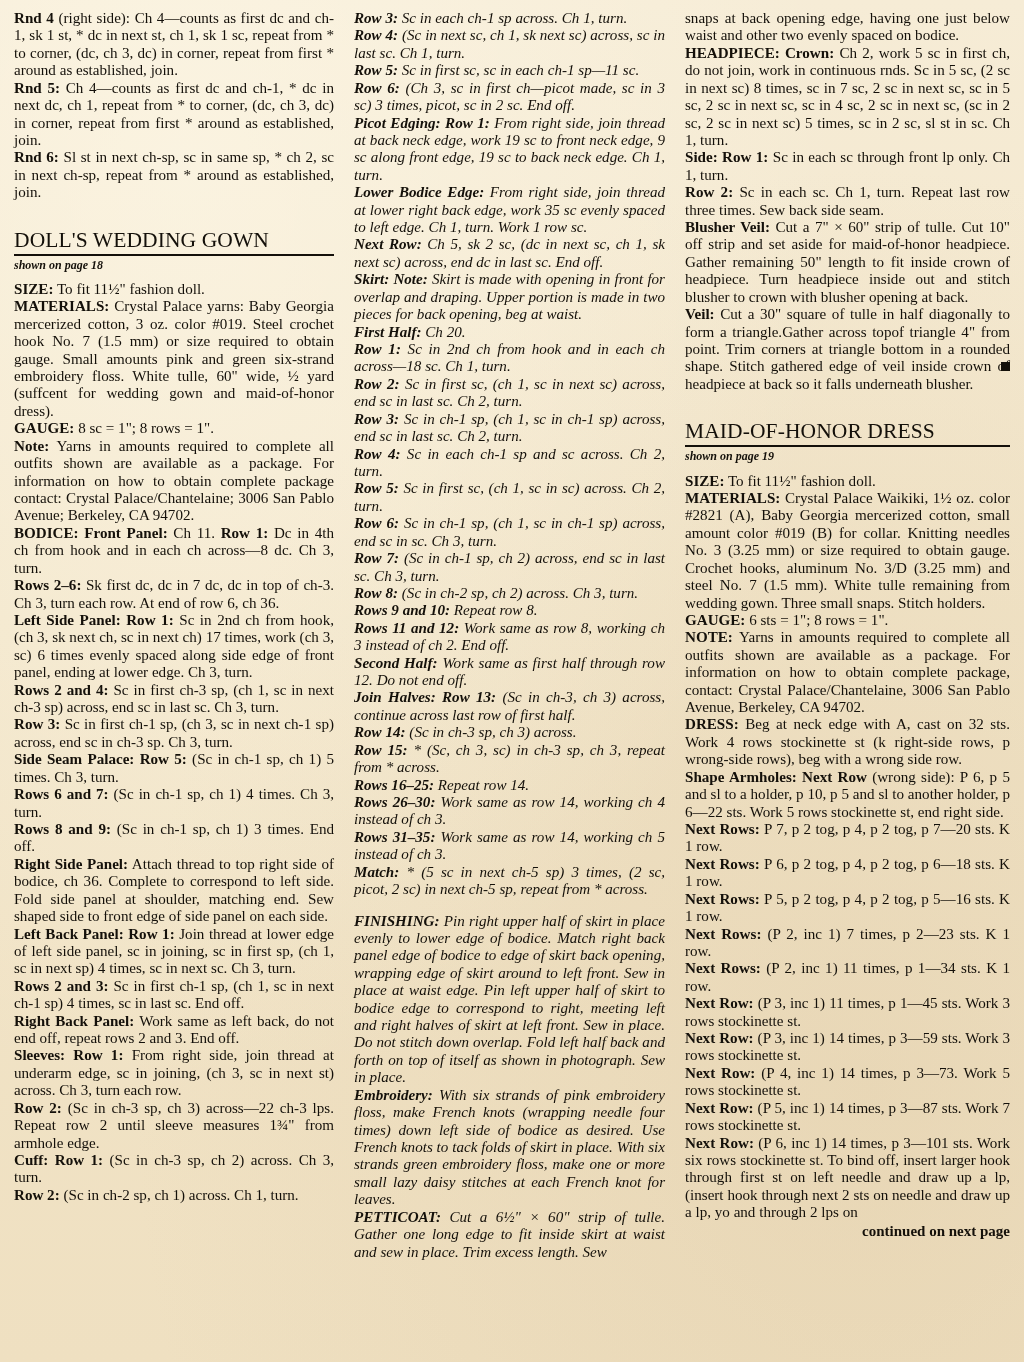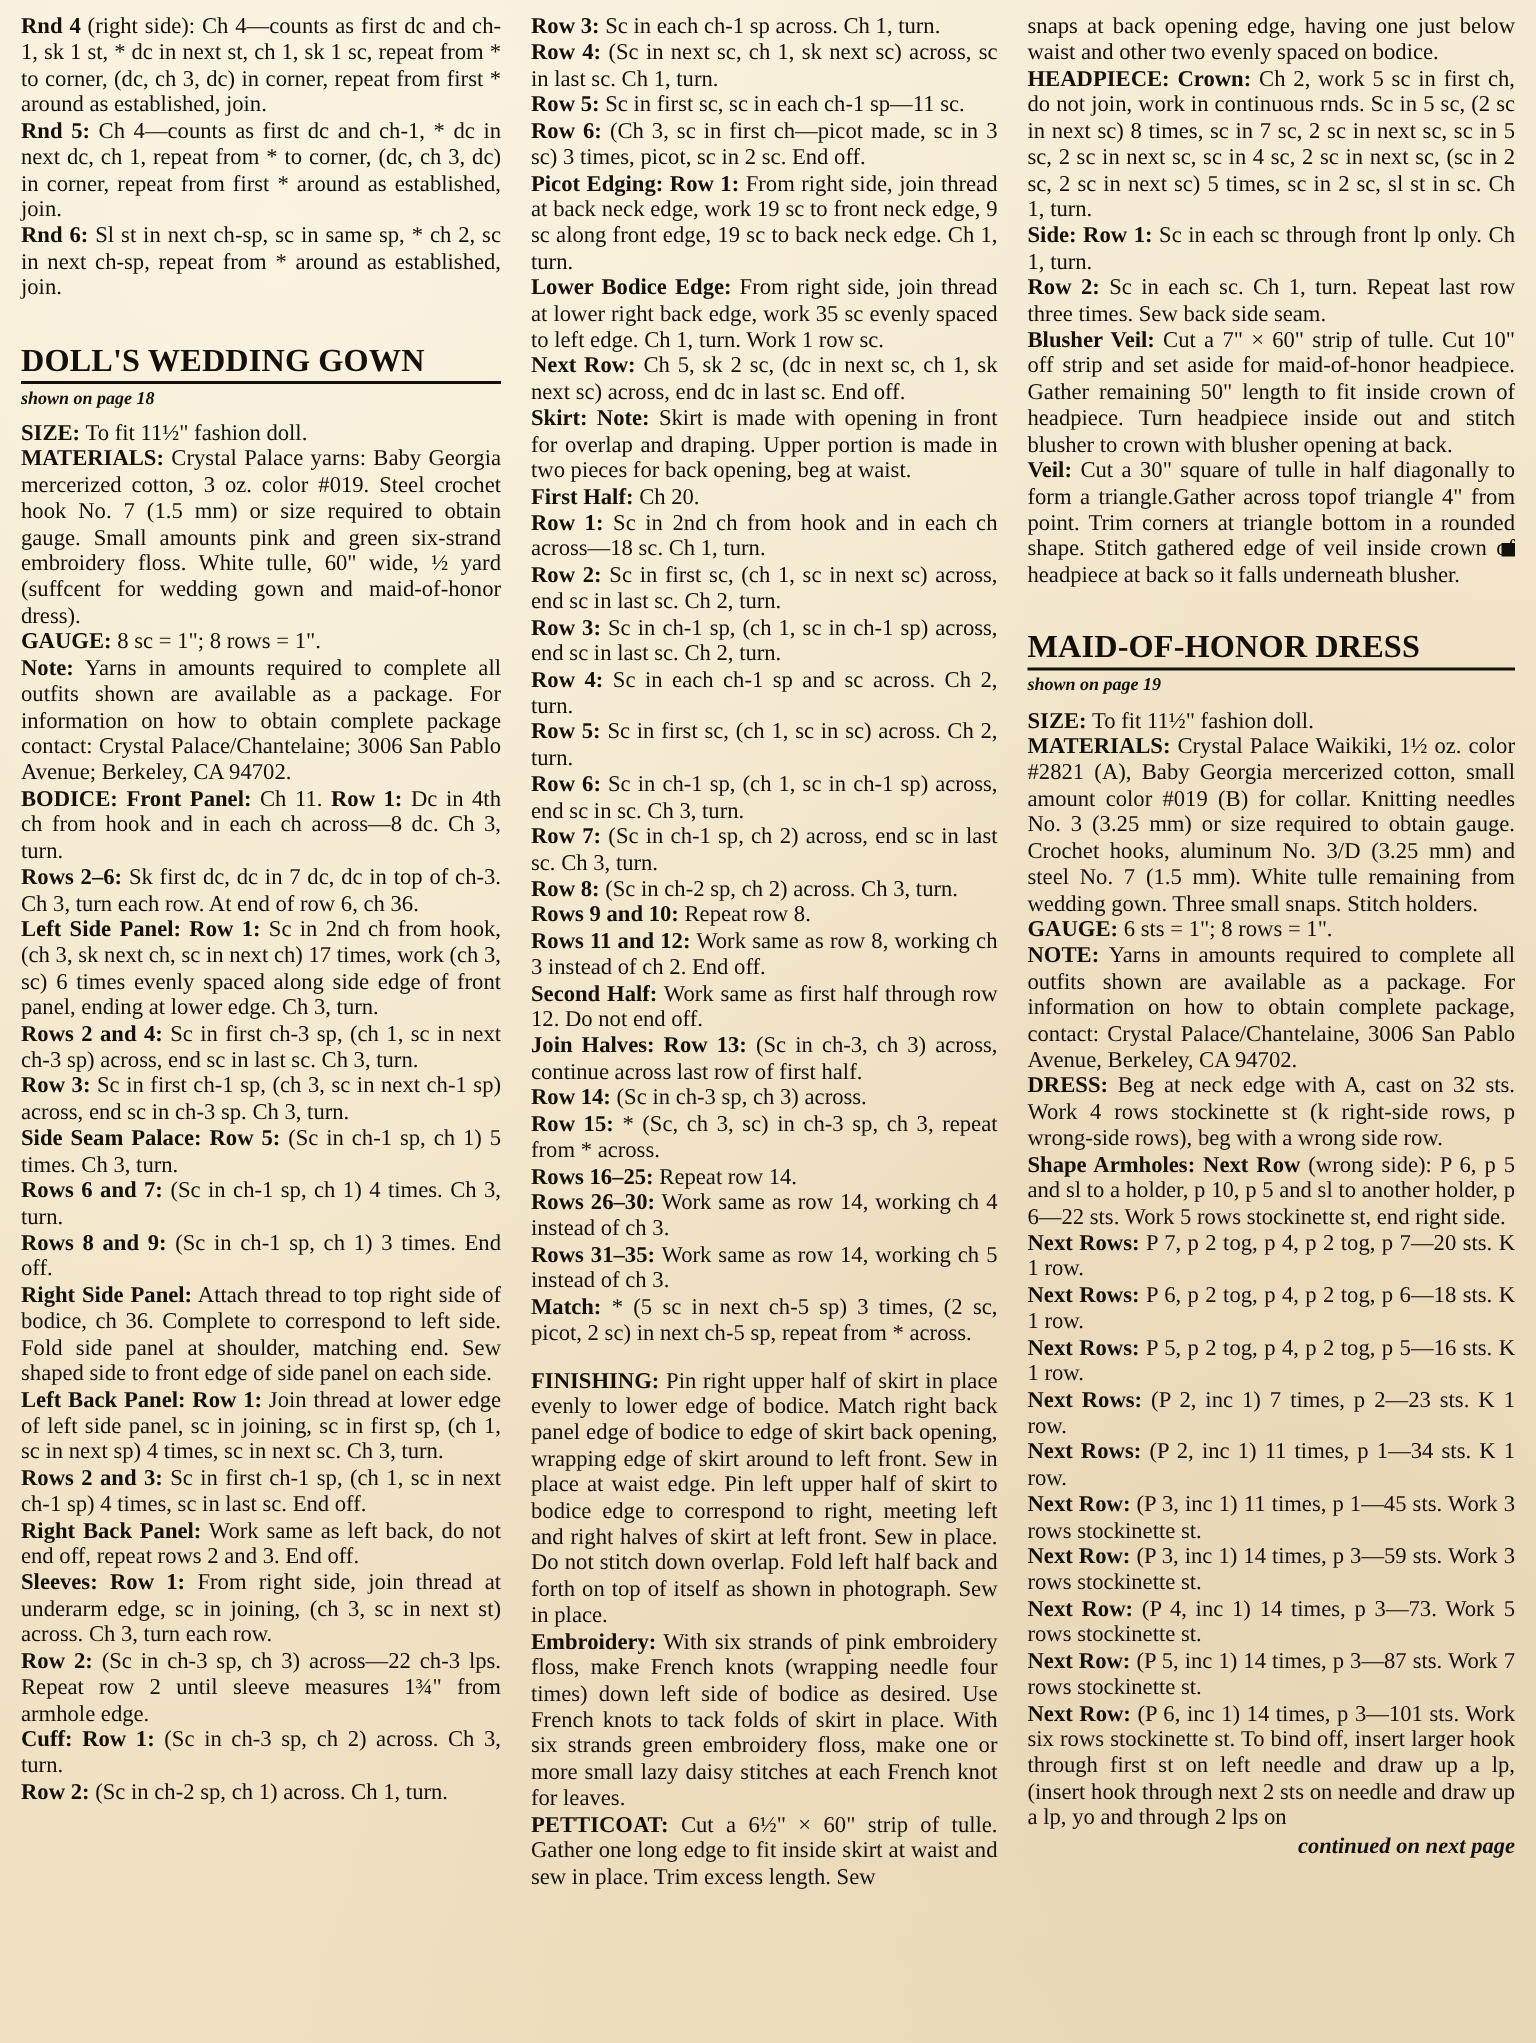--- a/index.html
+++ b/index.html
@@ -34,39 +34,39 @@
   .col {
     box-sizing: border-box;
     font-size: 15.1px;
     line-height: 1.155;
     text-align: justify;
     text-justify: inter-word;
     hyphens: none;
     -webkit-hyphens: none;
   }
   .col-1 { width: 334px; padding-right: 14px; }
-  .col-2 { width: 331px; padding-right: 14px; padding-left: 6px; }
+  .col-2 { width: 331px; padding-right: 14px; padding-left: 6px; font-style: italic; }
   .col-3 { width: 331px; padding-left: 6px; }
 
   p.para {
     margin: 0;
     padding: 0;
   }
   p.para + p.para { margin-top: 0px; }
 
   b, .b { font-weight: bold; }
 
   .gap-sm { height: 14px; }
   .gap-md { height: 26px; }
 
   
   .art-head {
     margin: 0 0 2px 0;
     padding: 0 0 2px 0;
-    font-weight: bold;
+    font-weight: normal;
     font-size: 21.5px;
     letter-spacing: 0.1px;
     border-bottom: 2.6px solid #14100a;
     line-height: 1.12;
     text-align: left;
   }
   .art-sub {
     margin: 3px 0 9px 0;
     font-style: italic;
     font-weight: bold;
@@ -81,21 +81,20 @@
     background: #14100a;
     vertical-align: baseline;
     margin-left: 4px;
   }
   .endmark-inline-right {
     float: right;
     margin-top: -14px;
   }
   .continued {
     text-align: right;
-    font-style: italic;
     font-weight: bold;
     font-size: 15px;
     margin-top: 1px;
   }
 </style>
 </head>
 <body>
 
 <div class="page">
   <div class="columns">

